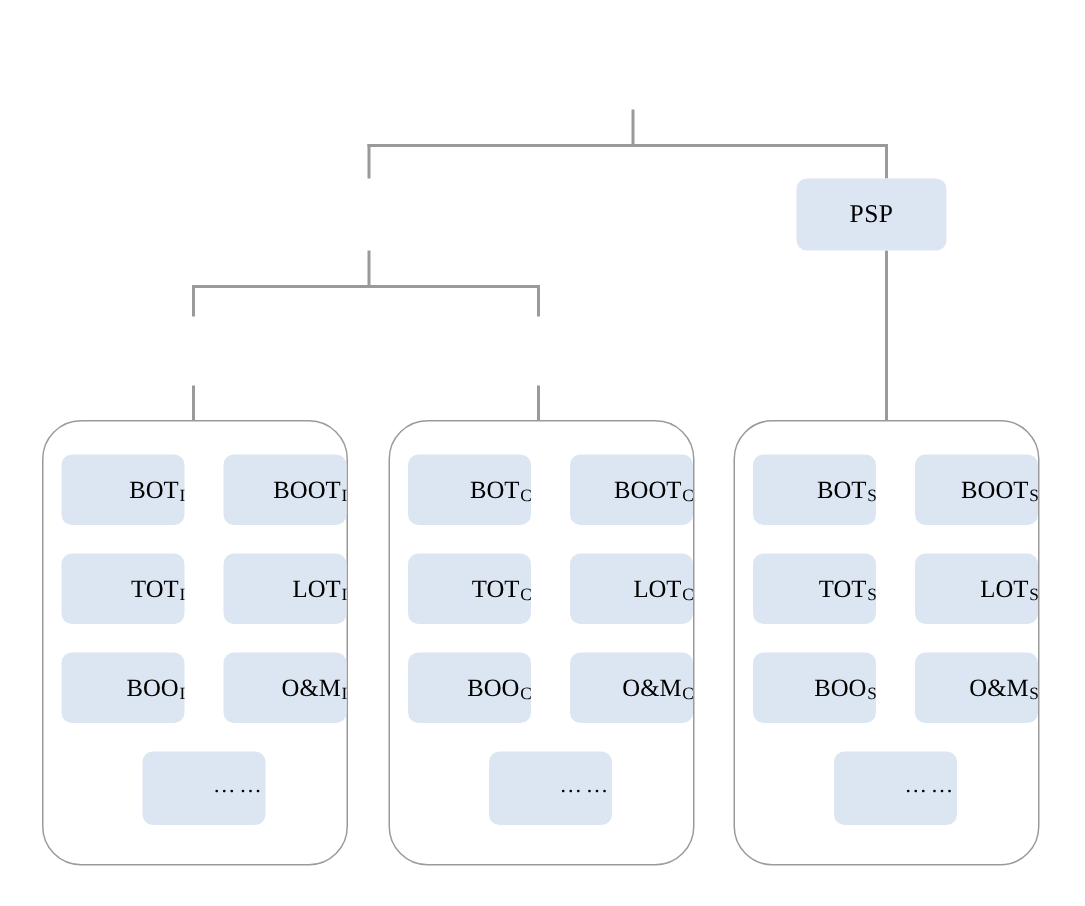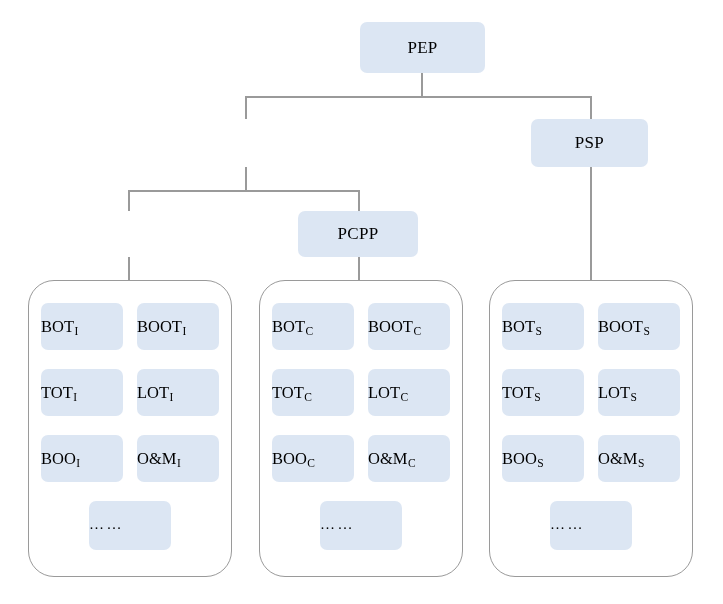--- a/index.html
+++ b/index.html
@@ -63,24 +63,25 @@
     gap: 14px;
     justify-content: center;
   }
   .leaf {
     width: 82px;
     height: 47px;
     background: #dce6f3;
     border-radius: 7px;
     display: flex;
     align-items: center;
-    justify-content: flex-start;
+    justify-content: flex-end;
     font-size: 16.5px;
     color: #000000;
     white-space: nowrap;
+    margin-left: 12px;
   }
   .leaf .sub {
     font-size: 11.5px;
     vertical-align: baseline;
     position: relative;
     top: 4px;
     left: 0.5px;
   }
   .leaf.ellipsis {
     letter-spacing: 2.5px;
@@ -108,25 +109,23 @@
   <div class="line v" style="left:128px; top:190px; height:21px;"></div>
 
   <div class="line v" style="left:358px; top:190px; height:21px;"></div>
 
   <div class="line v" style="left:128px; top:257px; height:23px;"></div>
 
   <div class="line v" style="left:358px; top:257px; height:23px;"></div>
 
   <div class="line v" style="left:590px; top:167px; height:113px;"></div>
 
-  <div class="node" style="left:360px; top:22px; width:125px; height:51px;">PEP</div>
-
-  <div class="node" style="left:531px; top:119px; width:117px; height:48px;text-align:center;">PSP</div>
-
-  <div class="node" style="left:298px; top:211px; width:120px; height:46px;">PCPP</div>
+
+  <div class="node" style="left:531px; top:119px; width:100px; height:48px;text-align:center;">PSP</div>
+
 
   <div class="group-box" style="left:28px; top:280px; width:202px; height:295px;">
     <div class="leaf-grid">
         <div class="leaf-row">
           <div class="leaf">
             <span>BOT</span>
             <span class="sub">I</span>
           </div>
           <div class="leaf">
             <span>BOOT</span>

